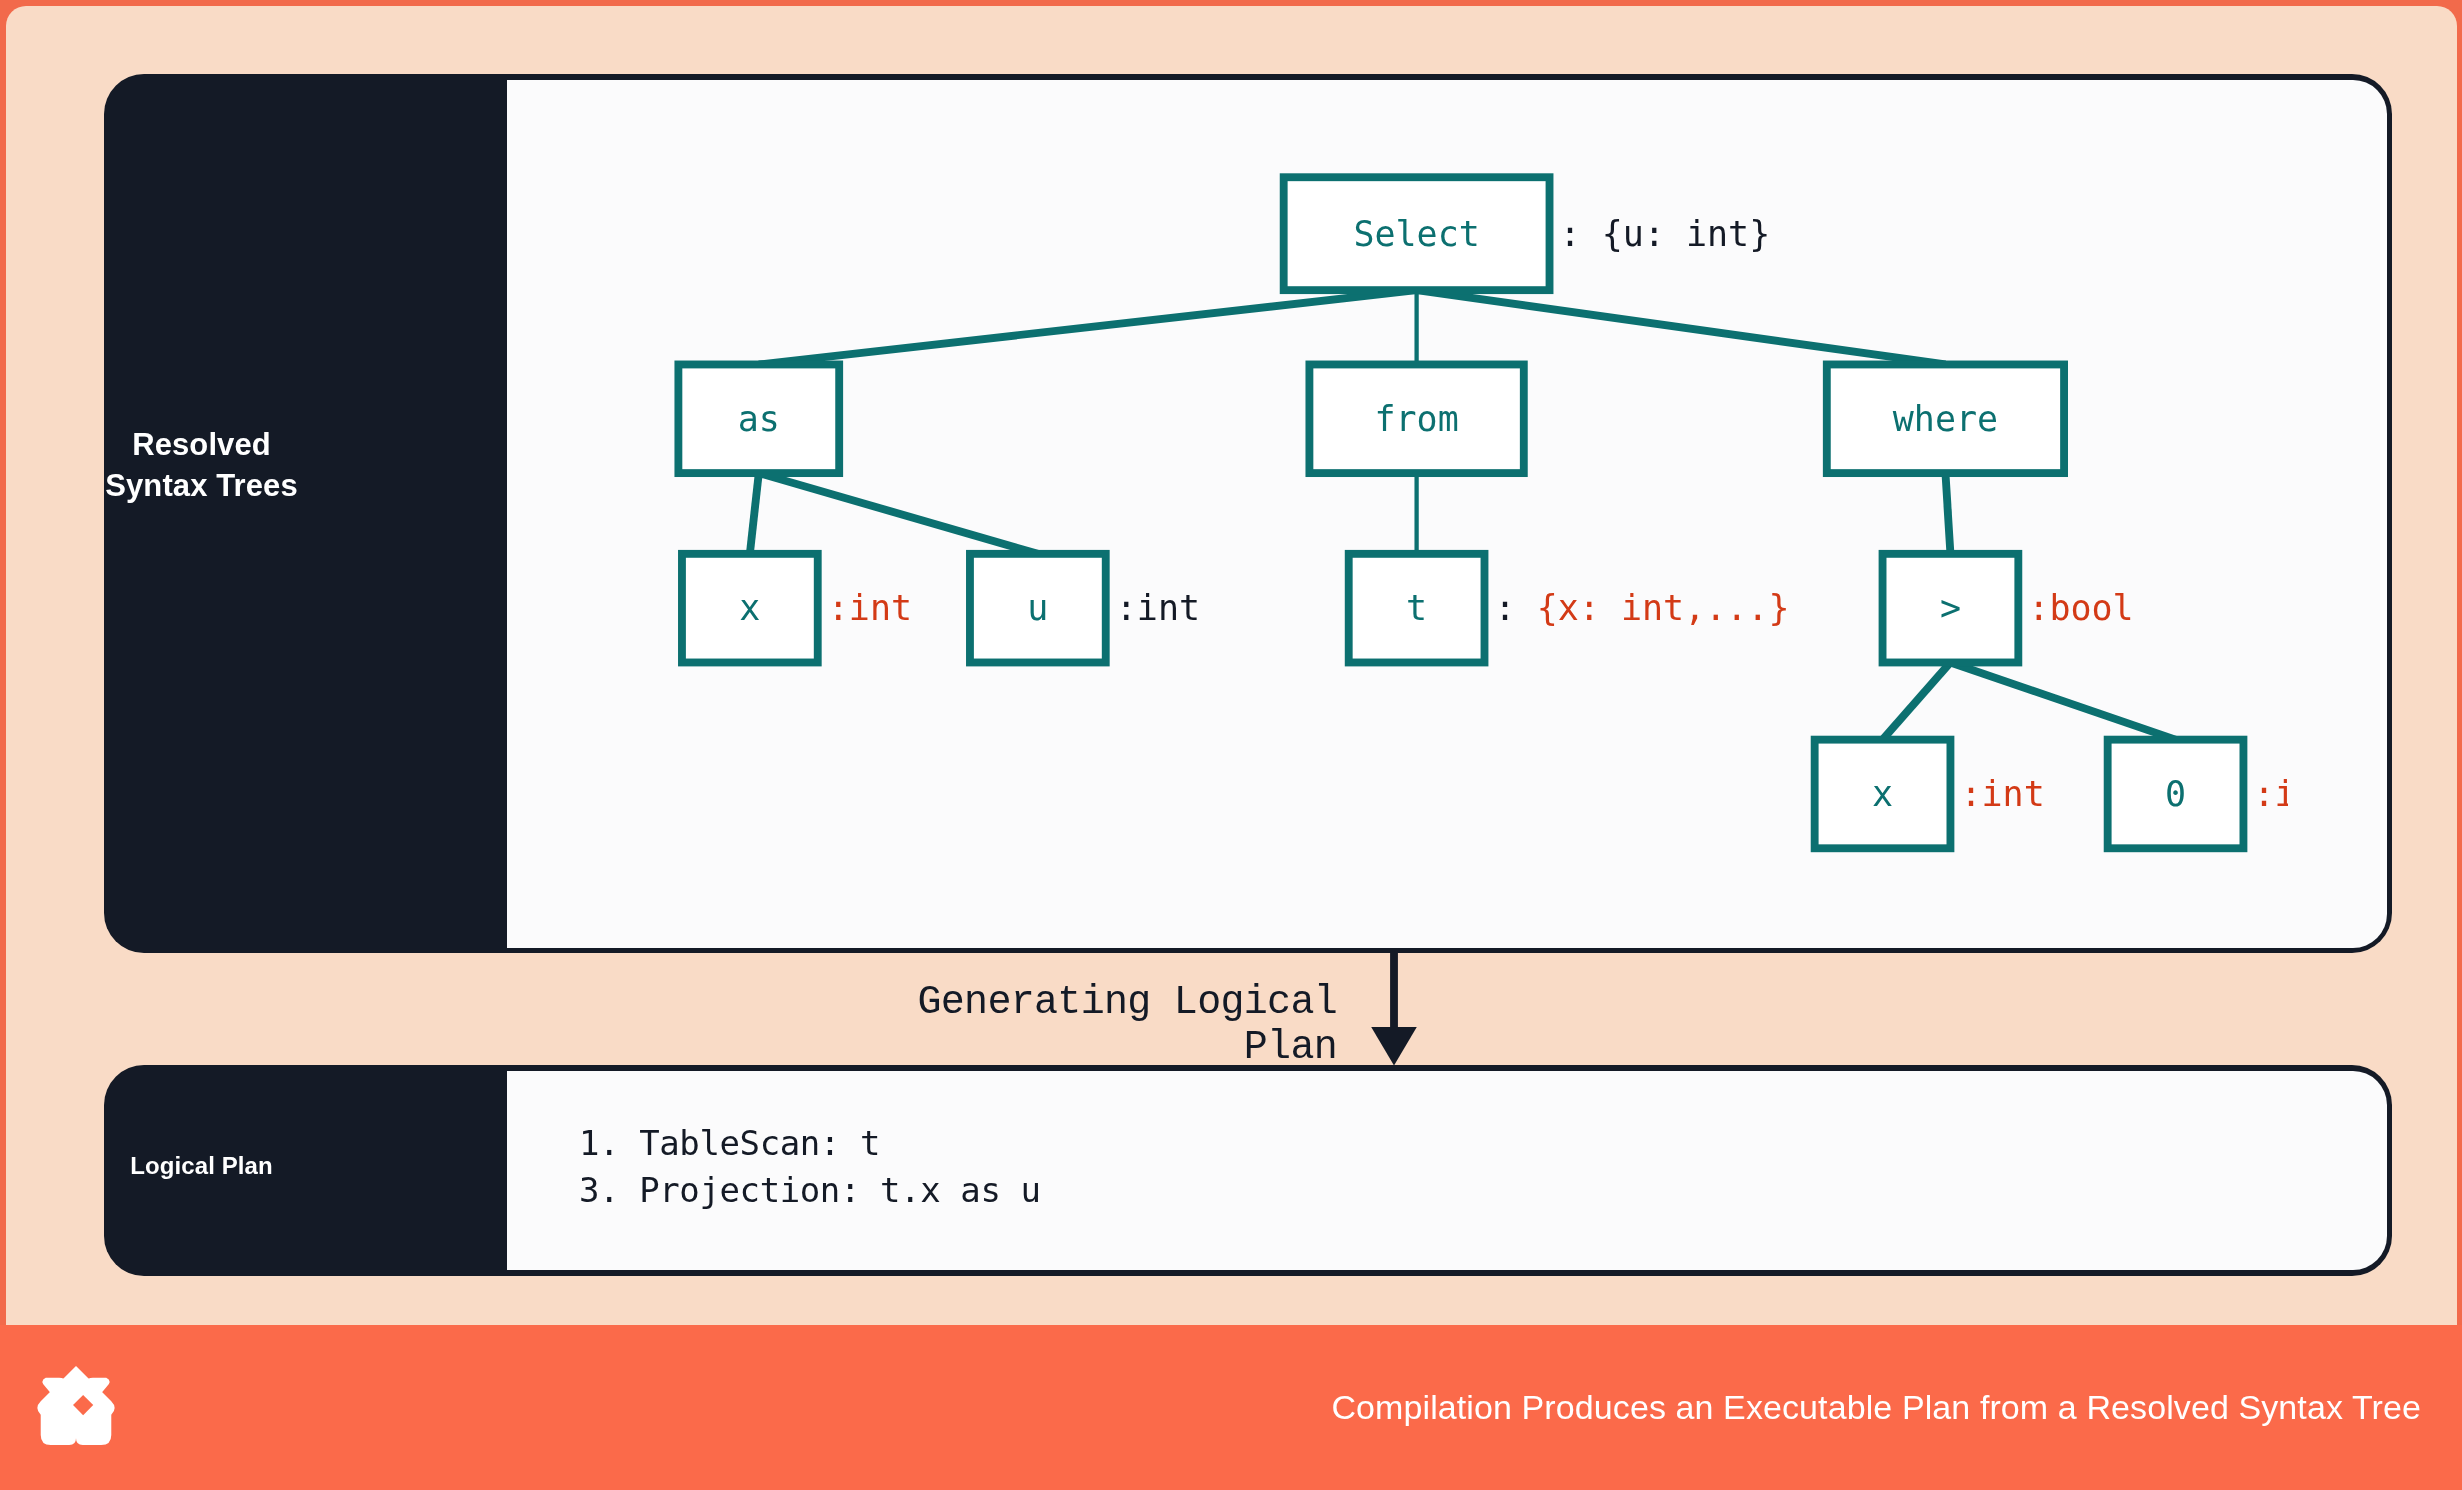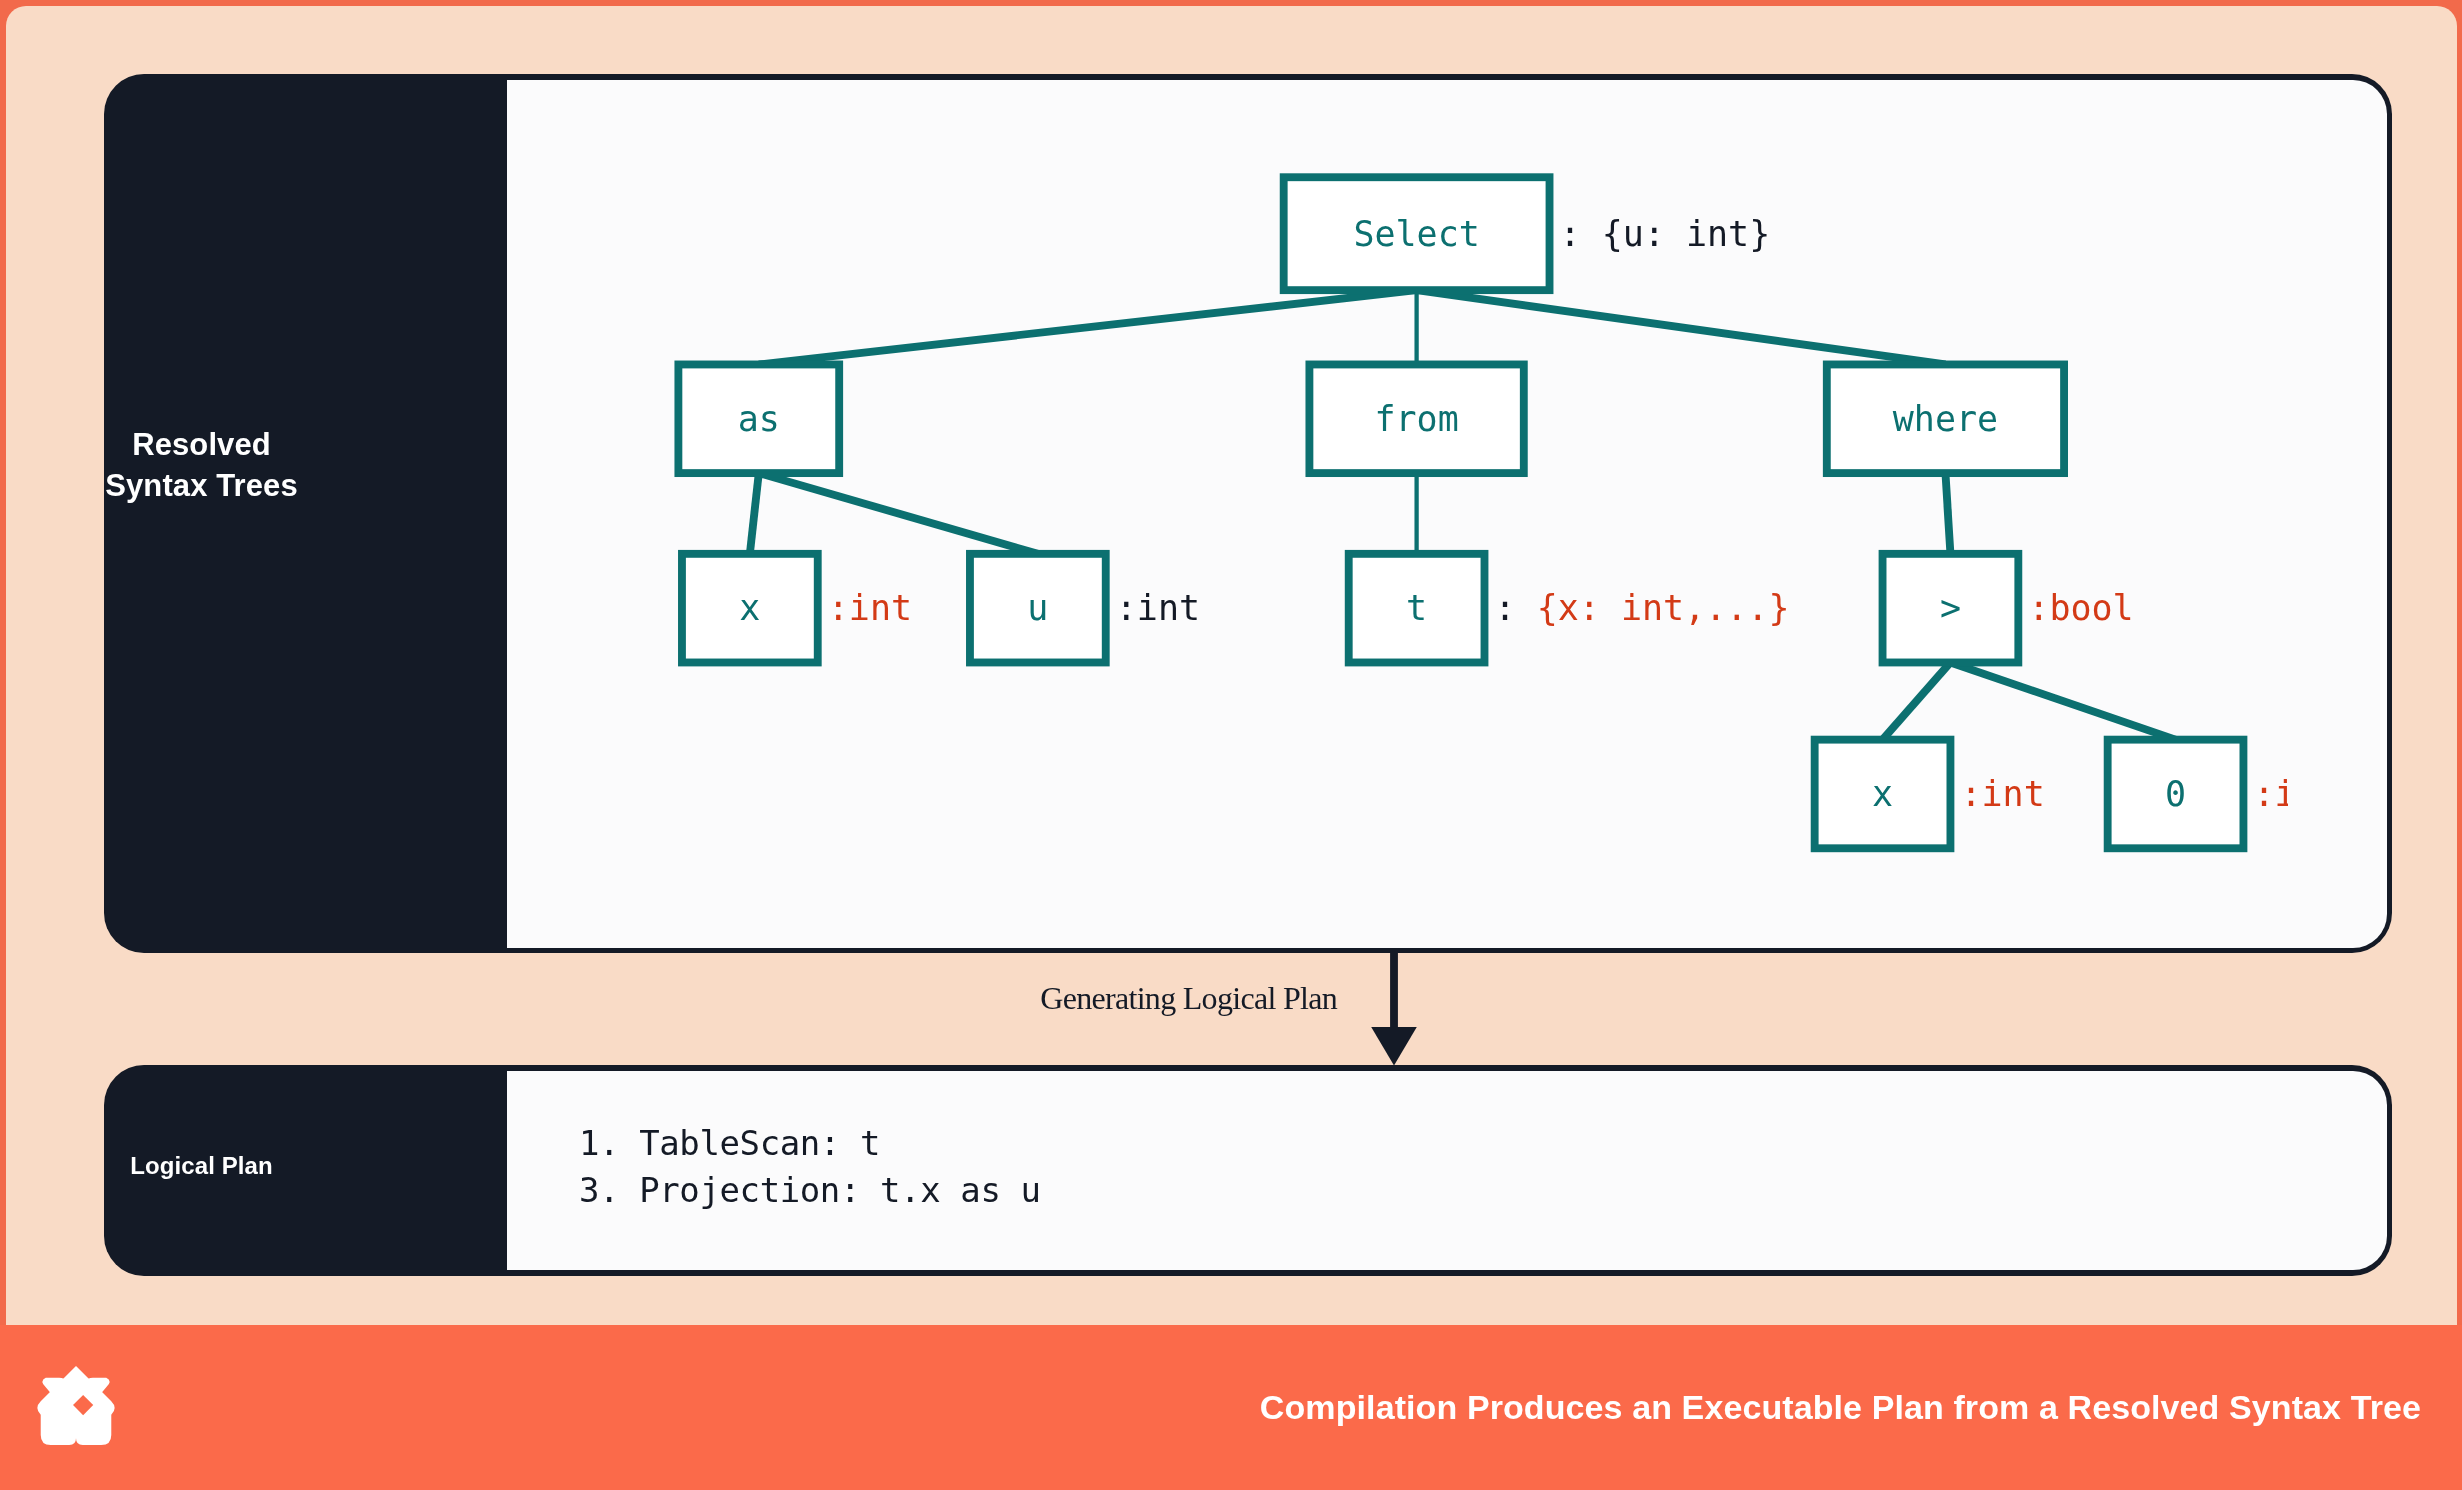--- a/index.html
+++ b/index.html
@@ -65,22 +65,22 @@
   }
   .ann-dark{fill:#141A26;}
   .ann-red{fill:#D33A16;}
 
   
   .arrow-svg{position:absolute;left:1337px;top:953px;width:114px;height:114px;}
   .arrow-caption{
     position:absolute;left:837px;top:980px;width:500px;
     text-align:right;
     color:#141A26;
-    font-family:Liberation Serif, serif;
-    font-size:32px;
+    font-family:Liberation Mono, monospace;
+    font-size:40px;
     letter-spacing:-0.7px;
   }
 
   
   .panel-bottom{
     position:absolute;left:104px;top:1065px;
     width:2288px;height:211px;
     border-radius:40px;
     background:#141A26;
     box-sizing:border-box;
@@ -110,21 +110,21 @@
   
   .footer{
     position:absolute;left:0;top:1325px;
     width:2462px;height:165px;
     background:#FB6A4A;
   }
   .footer-logo{position:absolute;left:34px;top:41px;width:84px;height:84px;}
   .footer-text{
     position:absolute;right:41px;top:0;height:165px;
     display:flex;align-items:center;
-    color:#FFFFFF;font-weight:bold;font-size:34px;
+    color:#FFFFFF;font-weight:normal;font-size:34px;
     letter-spacing:0.1px;
     white-space:nowrap;
   }
 </style>
 </head>
 <body>
 
 <div id="root">
 
   <div class="peach-card"></div>

